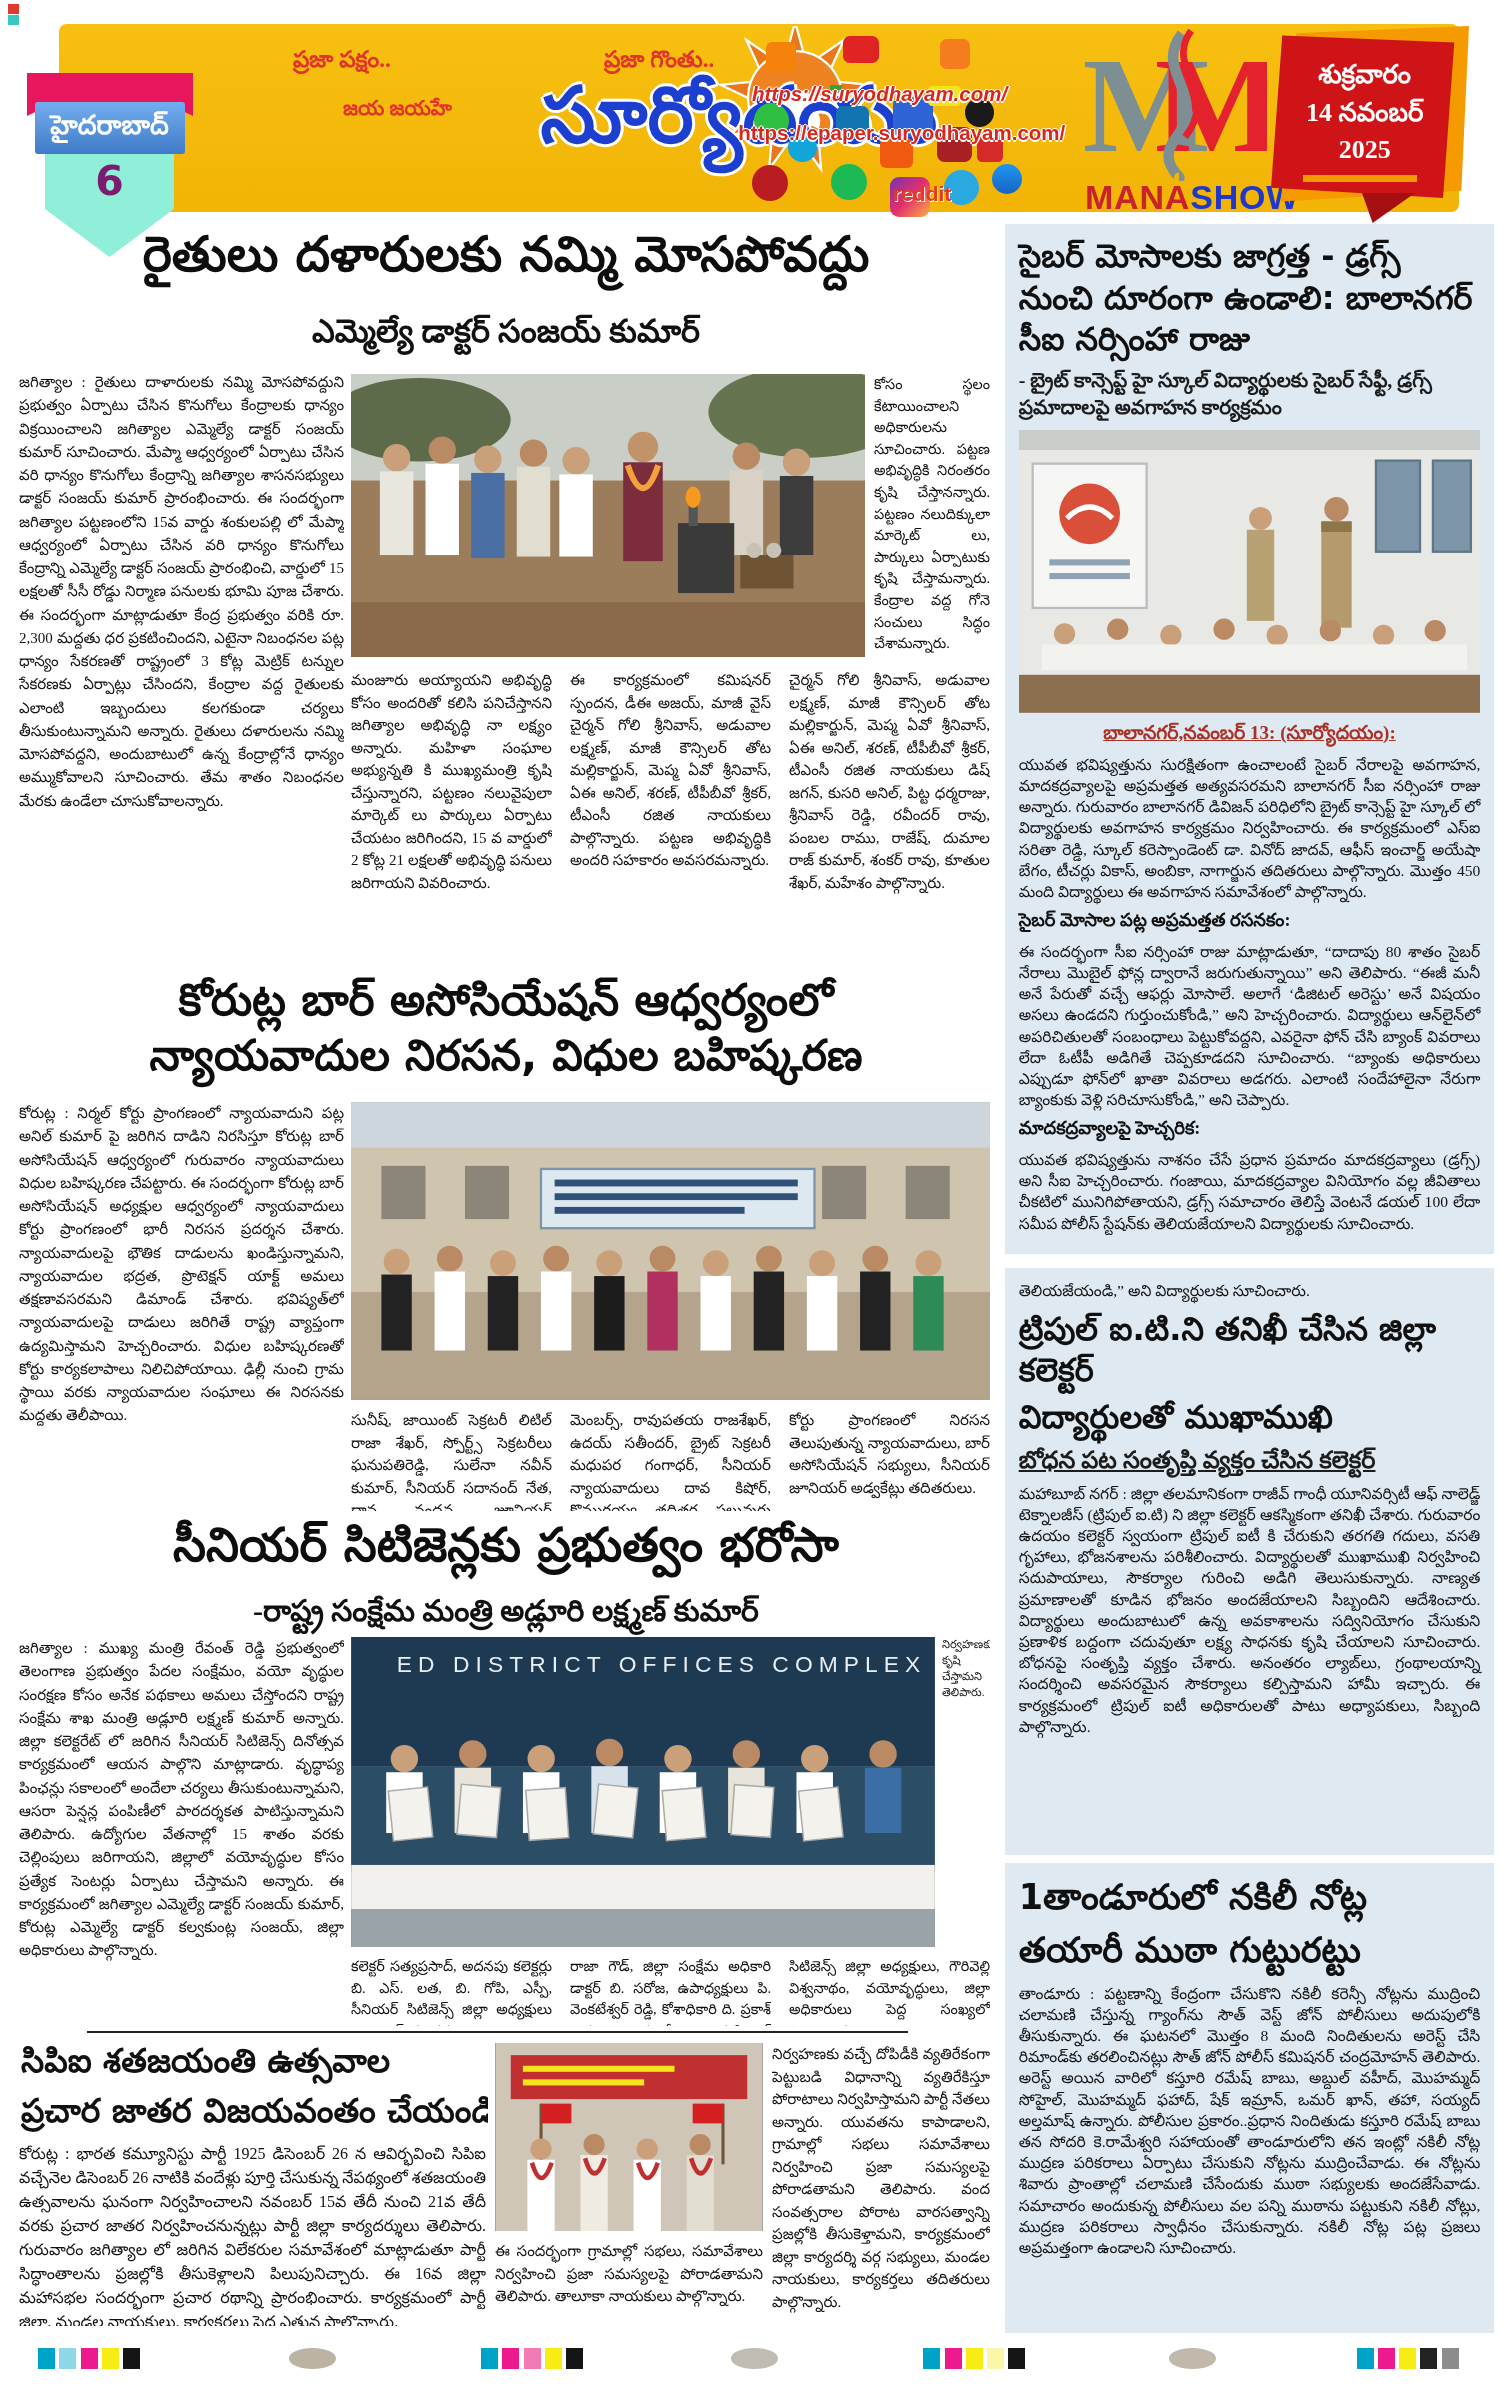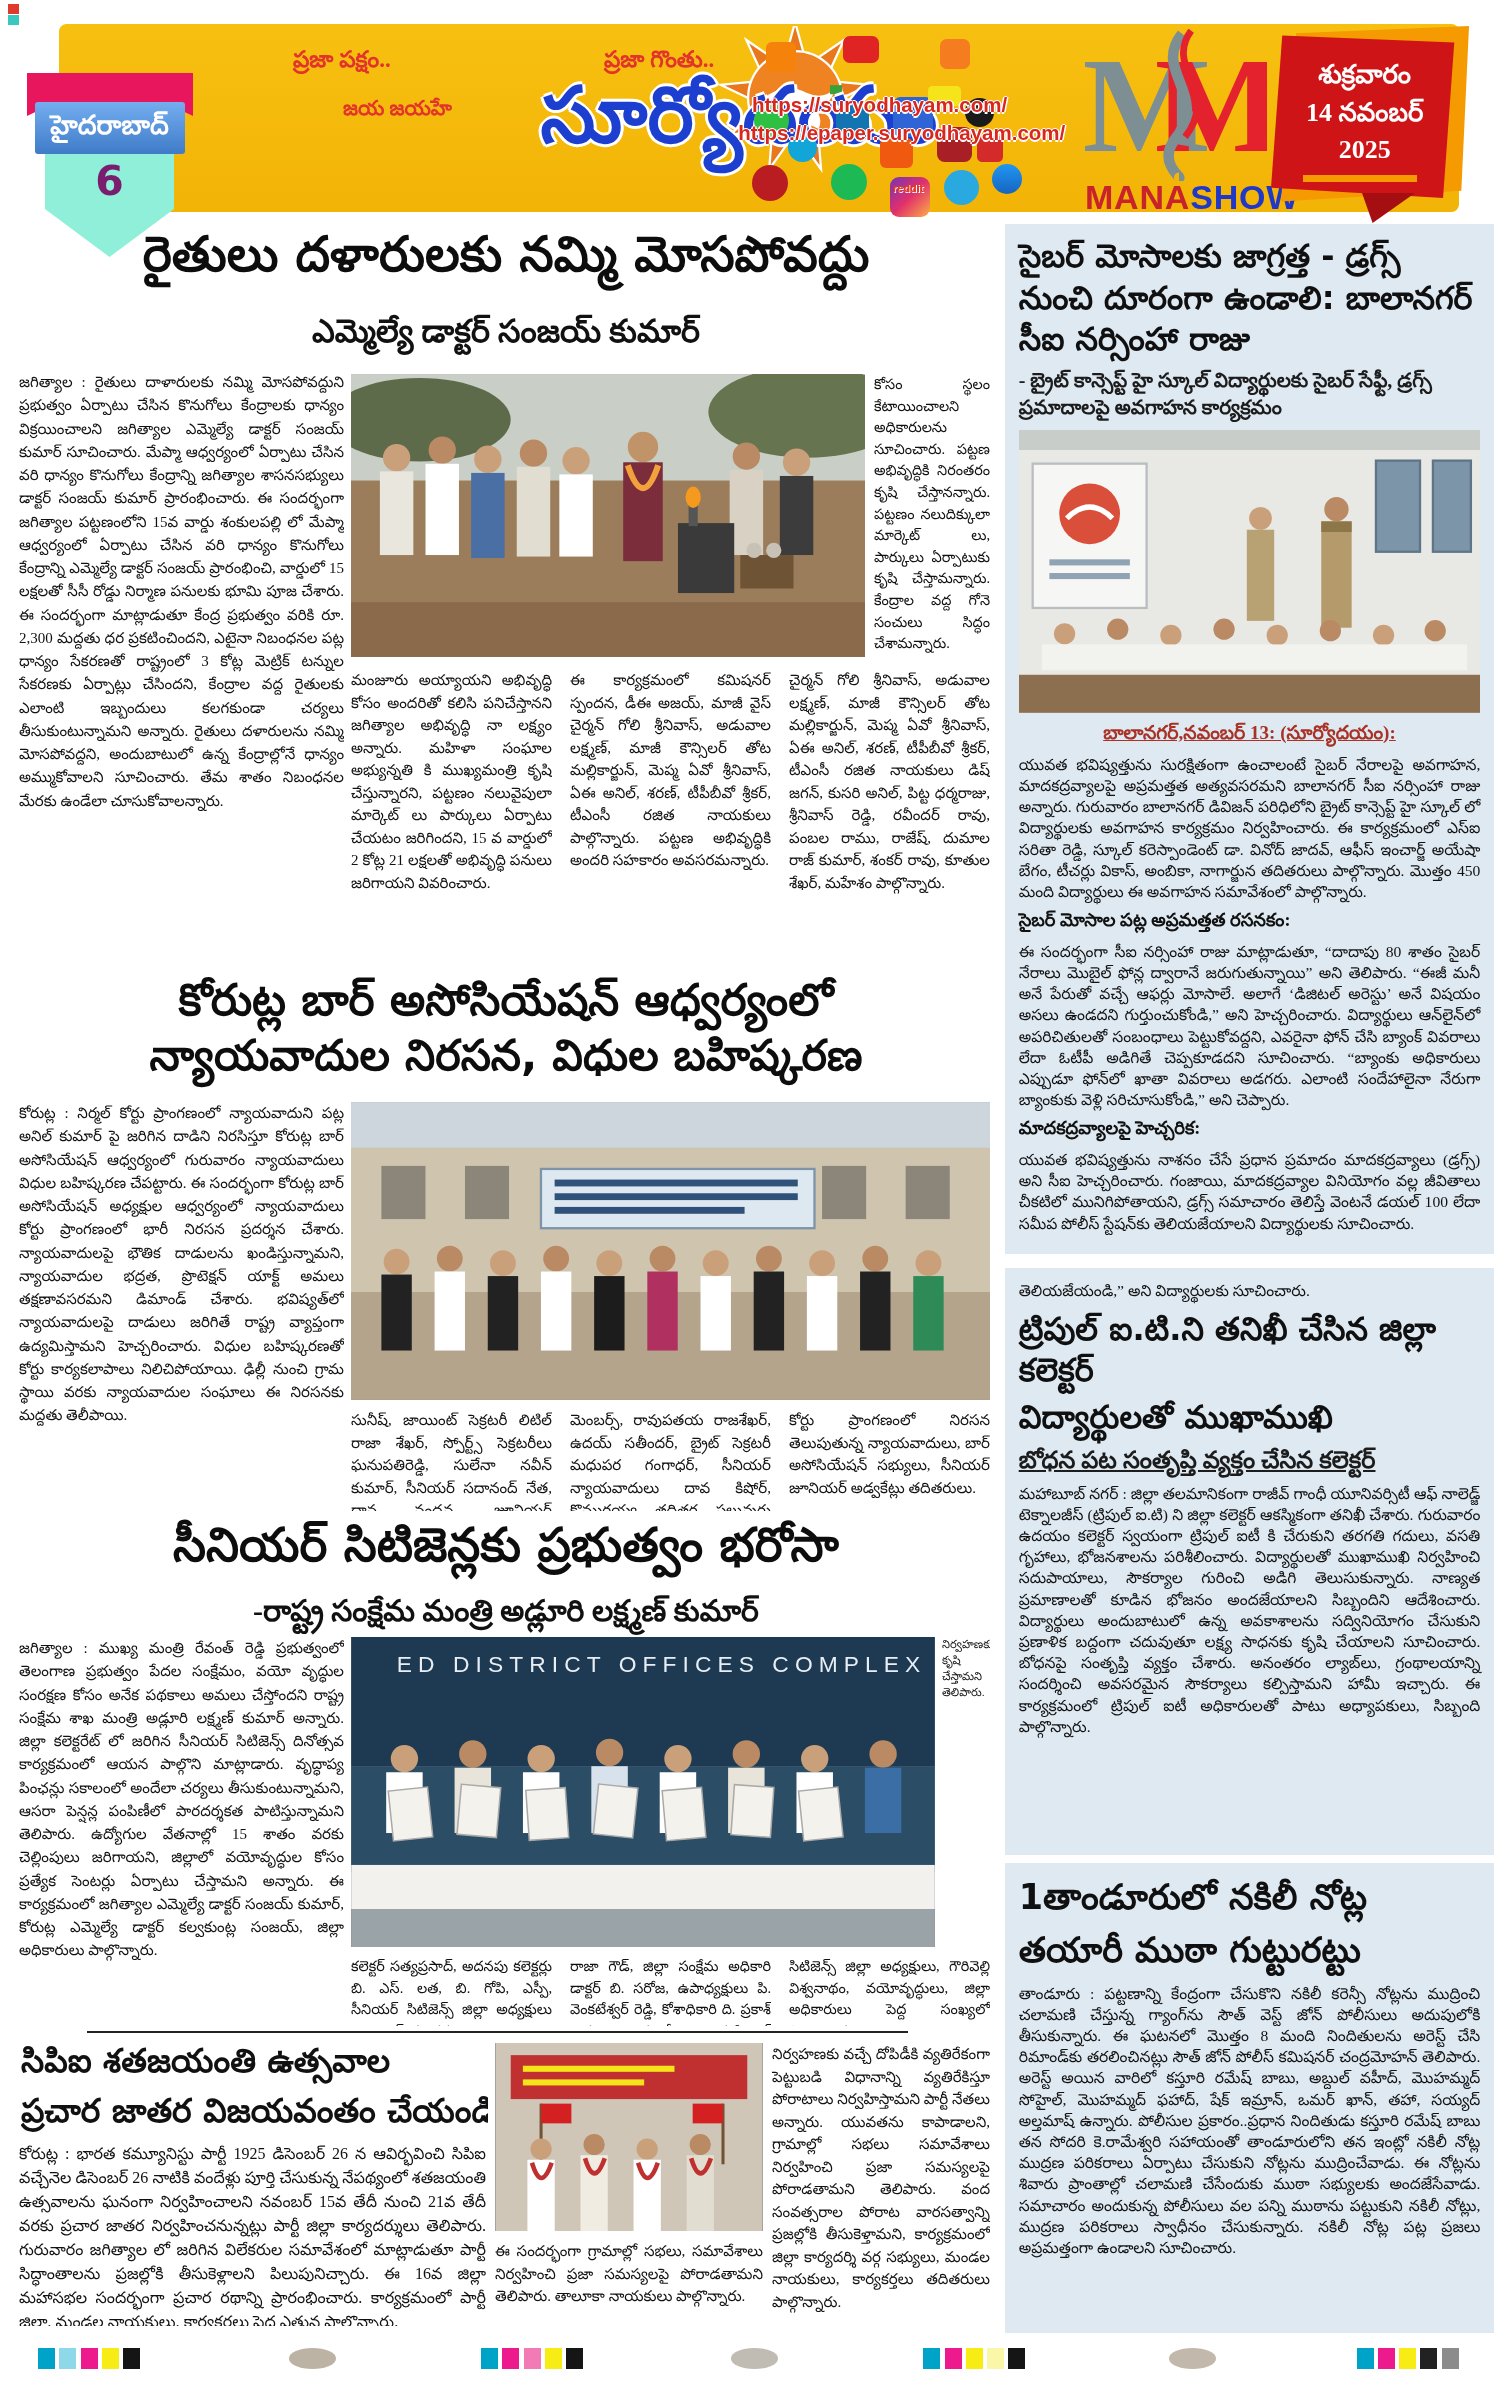--- a/index.html
+++ b/index.html
@@ -30,21 +30,21 @@
   .tagline{position:absolute;left:343px;top:97px;color:#e3342c;font-weight:bold;font-size:20.5px;}
   .main-title{position:absolute;left:416px;top:61px;width:646px;text-align:center;
               font-size:78px;font-weight:bold;color:#1d3fd0;line-height:1.4;
               text-shadow:-3px 0 0 #fff,3px 0 0 #fff,0 -3px 0 #fff,0 3px 0 #fff,2.3px 2.3px 0 #fff,-2.3px 2.3px 0 #fff;}
   .sunlogo{position:absolute;left:695px;top:26px;width:201px;height:163px;}
   .social{position:absolute;left:752px;top:36px;width:319px;height:171px;}
   .si{position:absolute;border-radius:50%;}
   .url{position:absolute;left:0;width:327px;color:#d8271f;font-weight:bold;font-size:20.5px;
        font-family:"Liberation Sans",sans-serif;
        text-shadow:-1.5px 0 0 #fff,1.5px 0 0 #fff,0 -1.5px 0 #fff,0 1.5px 0 #fff;white-space:nowrap;}
-  .reddit-label{position:absolute;left:141px;top:146px;color:#e23b1e;font-weight:bold;font-size:11px;
+  .reddit-label{position:absolute;left:141px;top:146px;color:#e23b1e;font-weight:bold;font-size:21px;
        font-family:"Liberation Sans",sans-serif;text-shadow:0.8px 0.8px 0 #fff;}
   .manashow{position:absolute;left:1085px;top:29px;width:182px;height:188px;}
   .mana-line{position:absolute;left:0;top:149px;width:182px;text-align:center;font-weight:bold;
              font-size:34px;font-family:"Liberation Sans",sans-serif;letter-spacing:0.8px;}
   .mana-line .mana{color:#c8232b;} .mana-line .show{color:#2038c8;}
   .dateflag{position:absolute;left:1271px;top:26px;width:198px;height:192px;}
   .flag-back{position:absolute;left:6px;top:0;width:192px;height:179px;background:#f59a00;
              clip-path:polygon(10% 4%,100% 0,96% 92%,2% 98%);}
   .flag-red{position:absolute;left:0;top:6px;width:187px;height:173px;background:#cf1418;
             clip-path:polygon(6% 2%,98% 6%,92% 96%,0 90%);}
@@ -138,21 +138,21 @@
     <span class="si" style="left:213px;top:62px;width:29px;height:29px;background:#1a1a1a;"></span>
     <span class="si" style="left:36px;top:97px;width:29px;height:29px;background:#12a5d8;"></span>
     <span class="si" style="left:128px;top:102px;width:33px;height:30px;background:#f05a10;border-radius:6px;"></span>
     <span class="si" style="left:185px;top:91px;width:35px;height:35px;background:#a82026;border-radius:7.6px;"></span>
     <span class="si" style="left:225px;top:100px;width:26px;height:26px;background:#d42a2a;border-radius:5.3px;"></span>
     <span class="si" style="left:0px;top:129px;width:36px;height:36px;background:#b91d22;"></span>
     <span class="si" style="left:79px;top:128px;width:36px;height:36px;background:#1db954;"></span>
     <span class="si" style="left:138px;top:141px;width:40px;height:40px;background:linear-gradient(135deg,#7433b5,#e1306c,#fcaf45);border-radius:9px;"></span>
     <span class="si" style="left:192px;top:134px;width:35px;height:35px;background:#2aa9e0;"></span>
     <span class="si" style="left:240px;top:128px;width:30px;height:30px;background:linear-gradient(#2196f3,#1565c0);"></span>
-    <div class="url" style="top:57px;">https://suryodhayam.com/</div>
+    <div class="url" style="top:46px;font-style:italic;">https://suryodhayam.com/</div>
     <div class="url" style="top:85px;left:-13.7px;">https://epaper.suryodhayam.com/</div>
     <div class="reddit-label">reddit</div>
   </div>
 
   <div class="manashow">
     <svg width="182" height="152" viewBox="0 0 240 200">
       <text x="-4" y="160" font-size="180" font-weight="bold" fill="#7e8f94" font-family="Liberation Serif,serif">M</text>
       <text x="92" y="160" font-size="180" font-weight="bold" fill="#e4222e" font-family="Liberation Serif,serif">M</text>
       <path d="M128,6 C88,56 166,86 118,146 C96,176 128,196 124,196" stroke="#7e8f94" stroke-width="14" fill="none"></path>
       <path d="M140,2 C104,50 178,84 132,142" stroke="#e4222e" stroke-width="9" fill="none"></path>

